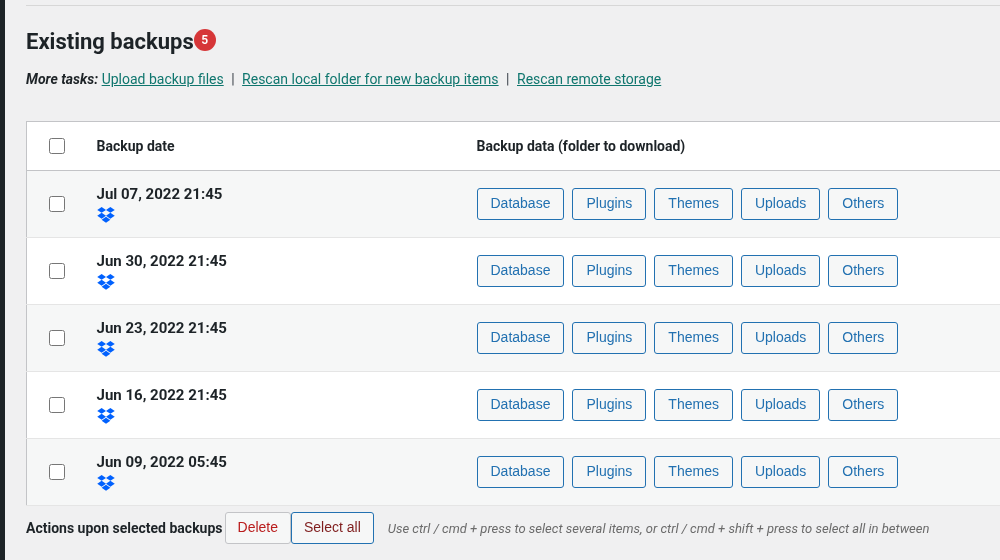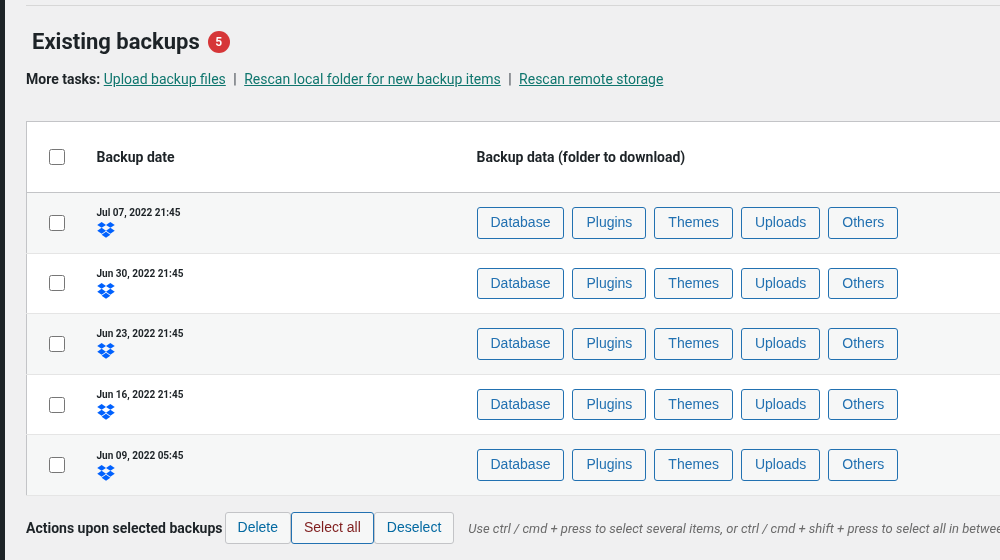--- a/index.html
+++ b/index.html
@@ -14,86 +14,86 @@
     overflow:hidden;
     position:relative;
   }
   .admin-bar {
     width:5px; height:100%; background:#1d2327; position:absolute; left:0; top:0;
   }
   .top-hr {
     position:absolute; left:26px; right:0; top:5px; height:1px; background:#d7d7d7;
   }
   .heading {
-    position:absolute; left:32px; top:29px;
-    display:flex; align-items:center; gap:8px;
+    position:absolute; left:26px; top:29px;
+    display:flex; 
   }
   .heading h2 { margin:0; font-size:22px; font-weight:700; color:#1d2327; }
   .count-badge {
     display:inline-flex; align-items:center; justify-content:center;
     min-width:22px; height:22px; padding:0 7px;
     border-radius:11px; background:#d63638; color:#fff;
     font-size:12px; font-weight:600;
   }
 
   .more-tasks {
     position:absolute; left:26px; top:70px;
     font-size:14px; line-height:1.4;
   }
-  .more-tasks b { font-weight:700; }
+  .more-tasks b { font-weight:700;font-style:italic; }
   .more-tasks a { color:#0f766e; text-decoration:underline; cursor:pointer; }
   .sep { color:#3c434a; padding:0 4px; }
 
   .table-wrap {
     position:absolute; left:26px; right:0; top:121px;
     background:#fff;
   }
   table.backups {
     width:100%; border-collapse:collapse;
     border:1px solid #c3c4c7;
     border-right:none;
   }
   table.backups thead th {
     text-align:left; font-weight:700; font-size:14px;
-    padding:24px 10px;
+    padding:13px 10px;
     border-bottom:1px solid #c3c4c7;
     background:#fff;
   }
   table.backups tbody td {
     padding:14px 10px;
     border-bottom:1px solid #e5e5e5;
     vertical-align:middle;
     background:#fff;
   }
   table.backups tbody tr.alt td { background:#f6f7f7; }
 
   .col-check { width:60px; text-align:center !important; }
   .col-date  { width:380px; }
   .col-data  { }
 
-  .backup-date { font-weight:700; font-size:10px; color:#1d2327; margin-bottom:4px; }
+  .backup-date { font-weight:700; font-size:15px; color:#1d2327; margin-bottom:4px; }
   .storage-icon { width:18px; height:16px; display:block; }
 
   .chk { width:16px; height:16px; }
 
   .data-btns { display:flex; gap:8px; flex-wrap:wrap; }
   .data-btn {
     border:1px solid #2271b1; color:#2271b1; background:#f6f7f7;
     padding:5px 13px; font-size:14px; border-radius:3px;
     cursor:pointer; line-height:1.4;
   }
 
   .actions-bar {
     position:absolute; left:26px; right:0; bottom:16px;
     display:flex; align-items:center; 
     font-size:14px;
   }
   .actions-bar .lbl { font-weight:700; margin-right:2px; }
   .abtn {
-    border:1px solid #c3c4c7; background:#f6f7f7; color:#0369a1;
+    border:1px solid #c3c4c7; background:#f6f7f7; color:#b91c1c;
     padding:5px 12px; border-radius:3px; cursor:pointer; font-size:14px; line-height:1.4;
   }
   .abtn.primary { border-color:#2271b1; color:#7f1d1d; }
   .hint { color:#6b6b6b; font-style:italic; font-size:13px; margin-left:14px; white-space:nowrap; overflow:hidden; flex:1; }
 </style>
 </head>
 <body>
 
 <div class="admin-bar"></div>
 <div class="top-hr"></div>
@@ -220,15 +220,14 @@
           </td>
         </tr>
       </tbody>
   </table>
 </div>
 
 <div class="actions-bar">
   <span class="lbl">Actions upon selected backups</span>
   <button class="abtn">Delete</button>
   <button class="abtn primary">Select all</button>
-  <button class="abtn">Deselect</button>
   <span class="hint">Use ctrl / cmd + press to select several items, or ctrl / cmd + shift + press to select all in between</span>
 </div>
 
 </body></html>

